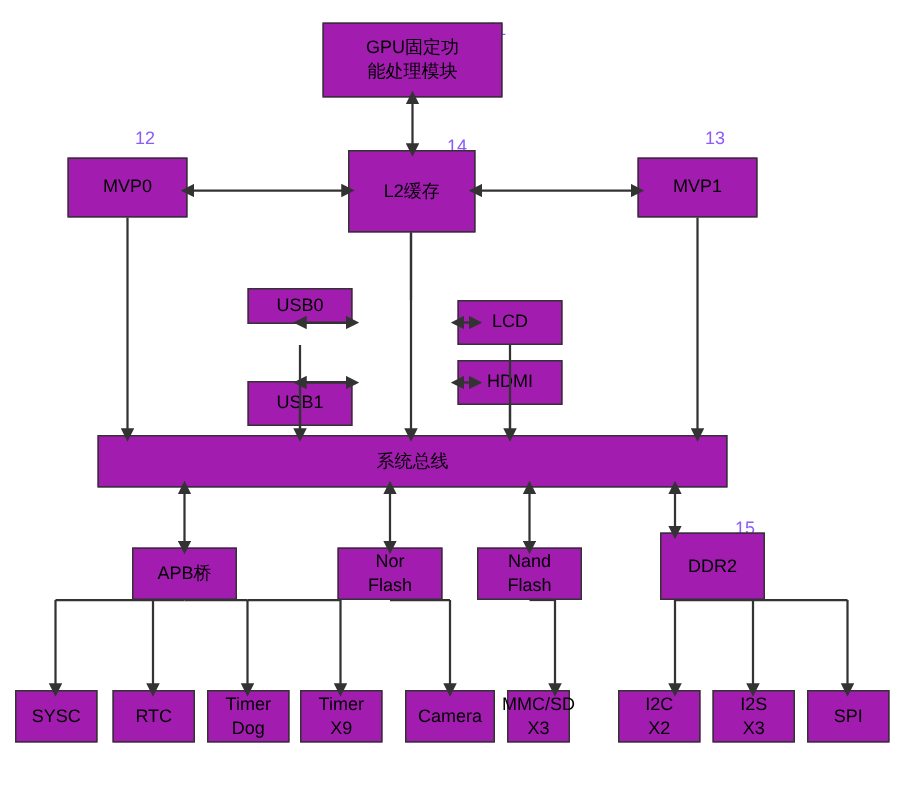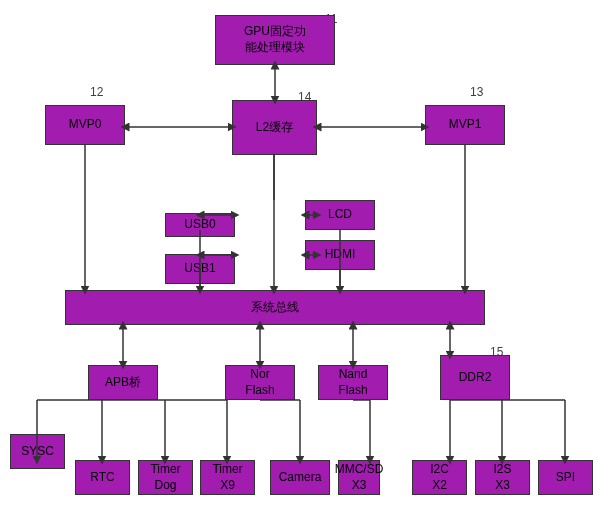--- a/index.html
+++ b/index.html
@@ -31,51 +31,51 @@
     svg.arrows {
       position: absolute;
       top: 0; left: 0;
       width: 606px;
       height: 525px;
       pointer-events: none;
     }
     .label-ref {
       position: absolute;
       font-size: 12px;
-      color: #404040;
+      color: #8b5cf6;
     }
   </style>
 </head>
 <body>
 
 <div class="diagram">
 
   <span class="label-ref" style="left:325px;top:12px">11</span>
   <span class="label-ref" style="left:90px;top:85px">12</span>
   <span class="label-ref" style="left:470px;top:85px">13</span>
   <span class="label-ref" style="left:298px;top:90px">14</span>
   <span class="label-ref" style="left:490px;top:345px">15</span>
 
   <div class="box" style="left:215px;top:15px;width:120px;height:50px;white-space:pre-line">GPU固定功
 能处理模块</div>
   <div class="box" style="left:45px;top:105px;width:80px;height:40px">MVP0</div>
   <div class="box" style="left:425px;top:105px;width:80px;height:40px">MVP1</div>
   <div class="box" style="left:232px;top:100px;width:85px;height:55px">L2缓存</div>
-  <div class="box" style="left:165px;top:213px;width:70px;height:24px">USB0</div>
+  <div class="box" style="left:165px;top:192px;width:70px;height:24px">USB0</div>
   <div class="box" style="left:165px;top:254px;width:70px;height:30px">USB1</div>
   <div class="box" style="left:305px;top:200px;width:70px;height:30px">LCD</div>
   <div class="box" style="left:305px;top:240px;width:70px;height:30px">HDMI</div>
   <div class="box" style="left:65px;top:290px;width:420px;height:35px">系统总线</div>
   <div class="box" style="left:88px;top:365px;width:70px;height:35px">APB桥</div>
   <div class="box" style="left:225px;top:365px;width:70px;height:35px;white-space:pre-line">Nor
 Flash</div>
   <div class="box" style="left:318px;top:365px;width:70px;height:35px;white-space:pre-line">Nand
 Flash</div>
   <div class="box" style="left:440px;top:355px;width:70px;height:45px">DDR2</div>
-  <div class="box" style="left:10px;top:434px;width:55px;height:35px">SYSC</div>
+  <div class="box" style="left:10px;top:460px;width:55px;height:35px">SYSC</div>
   <div class="box" style="left:75px;top:460px;width:55px;height:35px">RTC</div>
   <div class="box" style="left:138px;top:460px;width:55px;height:35px;white-space:pre-line">Timer
 Dog</div>
   <div class="box" style="left:200px;top:460px;width:55px;height:35px;white-space:pre-line">Timer
 X9</div>
   <div class="box" style="left:270px;top:460px;width:60px;height:35px">Camera</div>
   <div class="box" style="left:338px;top:460px;width:42px;height:35px;white-space:pre-line">MMC/SD
 X3</div>
   <div class="box" style="left:412px;top:460px;width:55px;height:35px;white-space:pre-line">I2C
 X2</div>

